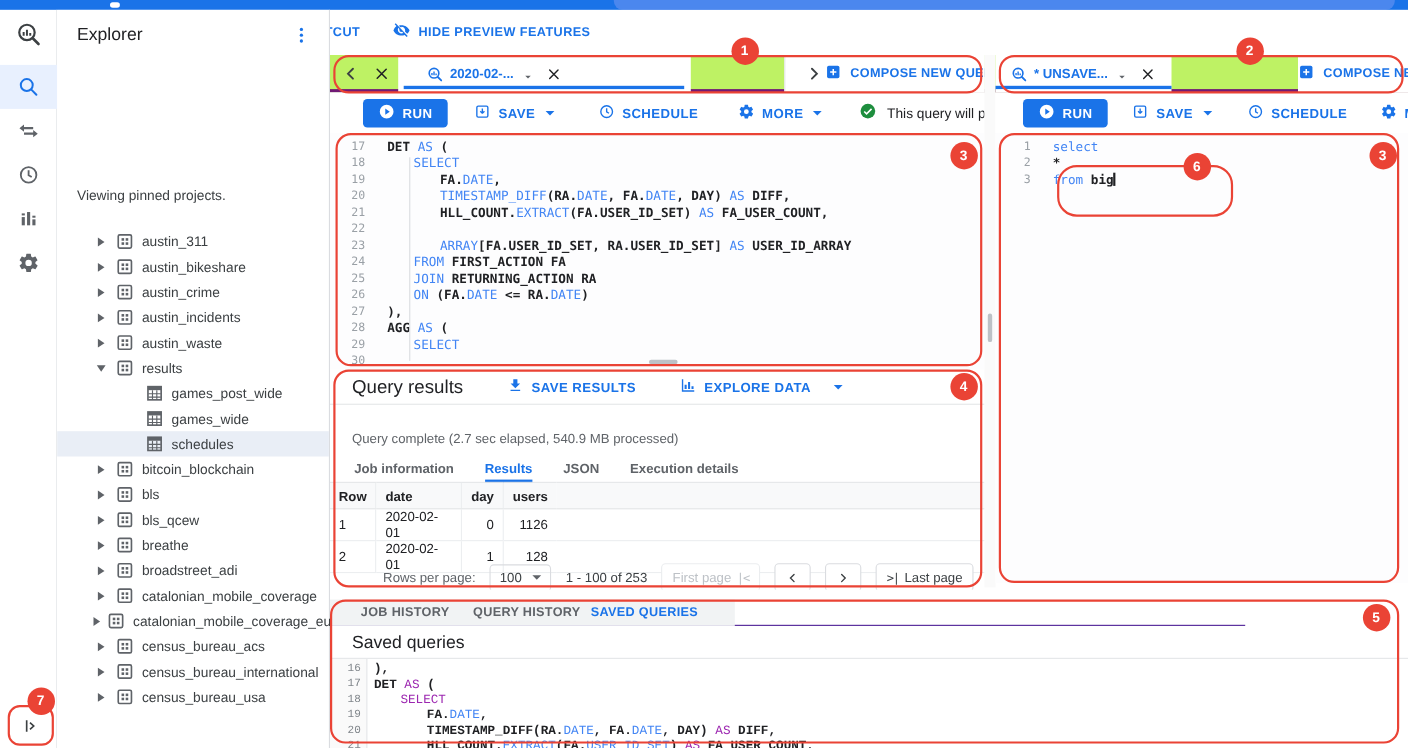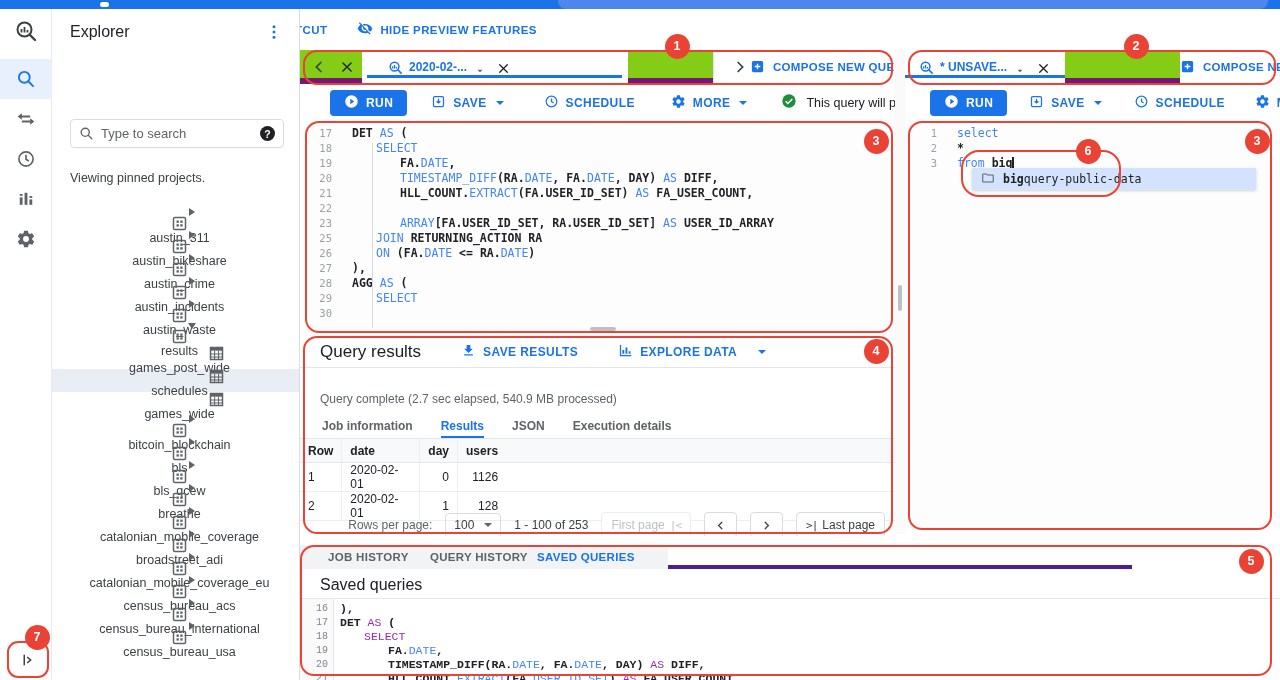--- a/index.html
+++ b/index.html
@@ -29,31 +29,31 @@
   .explorer { position:absolute; left:52px; top:9px; width:248px; height:671px; background:#fff; border-right:1px solid #dadce0; }
   .exp-head { display:flex; align-items:center; justify-content:space-between; padding:14px 16px 0 18px; }
   .exp-title { font-size:16px; color:#202124; }
   .kebab { color:#1a73e8; width:18px; height:18px; display:flex; align-items:center; justify-content:center; }
   .searchbox { position:absolute; left:18px; top:110px; width:214px; height:29px; border:1px solid #dadce0; border-radius:4px; display:flex; align-items:center; padding:0 8px; gap:7px; background:#fff; }
   .searchbox .mag { color:#5f6368; width:15px; height:15px; flex:none; }
   .searchbox .ph { color:#5f6368; font-size:13px; flex:1; }
   .helpdot { width:15px; height:15px; border-radius:50%; background:#202124; color:#fff; font-size:10.5px; font-weight:bold; display:flex; align-items:center; justify-content:center; flex:none; }
   .exp-caption { position:absolute; left:18px; top:162px; font-size:12.5px; color:#3c4043; }
   .tree { position:absolute; left:0; top:199px; width:247px; }
-  .trow { height:23px; display:flex; align-items:center; font-size:12.5px; color:#3c4043; cursor:pointer;flex-direction:column; }
+  .trow { height:23px; display:flex; align-items:center; font-size:12.5px; color:#3c4043; cursor:pointer; }
   .trow.sel { background:#e9eef6; }
   .tw-exp { width:14px; margin-left:33px; display:flex; justify-content:center; }
   .caret-r { width:0; height:0; border-left:6px solid #5f6368; border-top:4.5px solid transparent; border-bottom:4.5px solid transparent; }
   .caret-d { width:0; height:0; border-top:6px solid #5f6368; border-left:4.5px solid transparent; border-right:4.5px solid transparent; }
   .tw-ico { width:15px; height:15px; margin-left:7px; flex:none; }
   .trow.child .tw-ico { margin-left:81px; }
   .trow .tl { margin-left:8px; white-space:nowrap; }
 
   
-  .tabstrip { position:absolute; top:50px; height:34px; background:#84cc16; border-bottom:6px solid #701a75; }
+  .tabstrip { position:absolute; top:50px; height:34px; background:#bef264; border-bottom:3px solid #701a75; }
   .tabstrip .navbtn { position:absolute; top:8px; width:18px; height:18px; color:#3c4043; }
   .etab { position:absolute; top:0; height:34px; background:#fff; display:flex; align-items:center; }
   .etab .bq { width:15px; height:15px; color:#1a73e8; flex:none; }
   .etab .tname { font-size:12px; font-weight:bold; margin-left:6px; }
   .etab .cd { margin-left:8px; color:#5f6368; width:10px; height:10px; }
   .etab .tx { margin-left:12px; width:13px; height:13px; color:#202124; }
   .tab-underline { position:absolute; bottom:0; height:3px; background:#1a73e8; }
   .compose { position:absolute; top:0; height:34px; background:#fff; display:flex; align-items:center; gap:8px; color:#1a73e8; font-size:11.5px; font-weight:bold; letter-spacing:.3px; white-space:nowrap; overflow:hidden; }
   .compose svg { width:15px; height:15px; flex:none; }
 
@@ -106,21 +106,21 @@
   .pgbtn svg { width:13px; height:13px; }
   .barglyph { font-family:"DejaVu Sans Mono",monospace; font-size:11px; letter-spacing:-1px; }
 
   
   .vsplit { position:absolute; left:895px; top:50px; width:10px; height:484px; background:#fafafa; }
   .pill-v { position:absolute; left:898px; top:285px; width:4px; height:26px; background:#bdc1c6; border-radius:2px; }
   .pill-h { position:absolute; width:26px; height:4px; background:#bdc1c6; border-radius:2px; }
 
   
   .bpanel { position:absolute; left:300px; top:536px; width:980px; height:144px; background:#fff; }
-  .btabs { position:absolute; left:0; top:9px; width:832px; height:24px; border-bottom:4px solid #4c1d95; }
+  .btabs { position:absolute; left:0; top:9px; width:832px; height:24px; border-bottom:1px solid #4c1d95; }
   .btabs-bg { position:absolute; left:0; top:0; width:368px; height:24px; background:#f1f3f4; }
   .btab { position:absolute; top:0; height:24px; display:flex; align-items:center; font-size:11.5px; font-weight:bold; letter-spacing:.3px; color:#5f6368; cursor:pointer; }
   .btab.active { color:#1a73e8; }
   .bheading { position:absolute; left:20px; top:40px; font-size:16px; color:#202124; }
   .bcode { position:absolute; left:0; top:62px; width:980px; height:82px; border-top:1px solid #e4e6e8; overflow:hidden; font-family:"Liberation Mono",monospace; font-size:11.5px; padding-top:3px; }
   .bcode .gutter-bg { position:absolute; left:0; top:0; width:34px; height:82px; background:#fafafa; border-right:1px solid #e4e6e8; }
   .bcode .cl { height:14px; line-height:14px; position:relative; }
   .bcode .ln { width:28px; font-size:10px; color:#80868b; }
   .bcode .ct { margin-left:12px; }
   .bcode .tok-d { font-weight:bold; }
@@ -212,28 +212,20 @@
     <div class="exp-head">
       <span class="exp-title">Explorer</span>
       <span class="kebab">
           <svg viewBox="0 0 24 24" width="100%" height="100%" fill="currentColor" xmlns="http://www.w3.org/2000/svg">
             <circle cx="12" cy="5" r="2"></circle>
             <circle cx="12" cy="12" r="2"></circle>
             <circle cx="12" cy="19" r="2"></circle>
           </svg>
         </span>
     </div>
-    <div class="searchbox">
-      <span class="mag"><svg viewBox="0 0 24 24" width="100%" height="100%" fill="currentColor" xmlns="http://www.w3.org/2000/svg">
-            <circle cx="10" cy="10" r="6.5" fill="none" stroke="currentColor" stroke-width="2.2"></circle>
-            <path d="M15 15l5.5 5.5" stroke="currentColor" stroke-width="2.2" stroke-linecap="round" fill="none"></path>
-          </svg></span>
-      <span class="ph">Type to search</span>
-      <span class="helpdot">?</span>
-    </div>
     <div class="exp-caption">Viewing pinned projects.</div>
     <div class="tree">
         <div class="trow">
           <span class="tw-exp">
             <span class="caret-r"></span>
           </span>
           <span class="tw-ico"><svg viewBox="0 0 16 16" width="100%" height="100%" fill="currentColor" xmlns="http://www.w3.org/2000/svg">
               <rect x="1.6" y="1.6" width="12.8" height="12.8" rx="1.4" fill="none" stroke="#5f6368" stroke-width="1.6"></rect>
               <rect x="4.8" y="4.8" width="2.5" height="2.5" fill="#5f6368"></rect>
               <rect x="8.8" y="4.8" width="2.5" height="2.5" fill="#5f6368"></rect>
@@ -308,35 +300,35 @@
           <span class="tl">results</span>
         </div>
         <div class="trow child">
           <span class="tw-ico"><svg viewBox="0 0 16 16" width="100%" height="100%" fill="currentColor" xmlns="http://www.w3.org/2000/svg">
               <rect x="1.6" y="1.6" width="12.8" height="12.8" fill="none" stroke="#5f6368" stroke-width="1.6"></rect>
               <rect x="1.6" y="1.6" width="12.8" height="3.4" fill="#5f6368"></rect>
               <path d="M2 8.5h12M2 11.8h12M6 5v9.4M10.2 5v9.4" stroke="#5f6368" stroke-width="1.1" fill="none"></path>
             </svg></span>
           <span class="tl">games_post_wide</span>
         </div>
-        <div class="trow child sel">
+        <div class="trow child">
           <span class="tw-ico"><svg viewBox="0 0 16 16" width="100%" height="100%" fill="currentColor" xmlns="http://www.w3.org/2000/svg">
               <rect x="1.6" y="1.6" width="12.8" height="12.8" fill="none" stroke="#5f6368" stroke-width="1.6"></rect>
               <rect x="1.6" y="1.6" width="12.8" height="3.4" fill="#5f6368"></rect>
               <path d="M2 8.5h12M2 11.8h12M6 5v9.4M10.2 5v9.4" stroke="#5f6368" stroke-width="1.1" fill="none"></path>
             </svg></span>
-          <span class="tl">schedules</span>
-        </div>
-        <div class="trow child">
+          <span class="tl">games_wide</span>
+        </div>
+        <div class="trow child sel">
           <span class="tw-ico"><svg viewBox="0 0 16 16" width="100%" height="100%" fill="currentColor" xmlns="http://www.w3.org/2000/svg">
               <rect x="1.6" y="1.6" width="12.8" height="12.8" fill="none" stroke="#5f6368" stroke-width="1.6"></rect>
               <rect x="1.6" y="1.6" width="12.8" height="3.4" fill="#5f6368"></rect>
               <path d="M2 8.5h12M2 11.8h12M6 5v9.4M10.2 5v9.4" stroke="#5f6368" stroke-width="1.1" fill="none"></path>
             </svg></span>
-          <span class="tl">games_wide</span>
+          <span class="tl">schedules</span>
         </div>
         <div class="trow">
           <span class="tw-exp">
             <span class="caret-r"></span>
           </span>
           <span class="tw-ico"><svg viewBox="0 0 16 16" width="100%" height="100%" fill="currentColor" xmlns="http://www.w3.org/2000/svg">
               <rect x="1.6" y="1.6" width="12.8" height="12.8" rx="1.4" fill="none" stroke="#5f6368" stroke-width="1.6"></rect>
               <rect x="4.8" y="4.8" width="2.5" height="2.5" fill="#5f6368"></rect>
               <rect x="8.8" y="4.8" width="2.5" height="2.5" fill="#5f6368"></rect>
               <rect x="4.8" y="8.8" width="2.5" height="2.5" fill="#5f6368"></rect>
@@ -387,34 +379,34 @@
           <span class="tw-exp">
             <span class="caret-r"></span>
           </span>
           <span class="tw-ico"><svg viewBox="0 0 16 16" width="100%" height="100%" fill="currentColor" xmlns="http://www.w3.org/2000/svg">
               <rect x="1.6" y="1.6" width="12.8" height="12.8" rx="1.4" fill="none" stroke="#5f6368" stroke-width="1.6"></rect>
               <rect x="4.8" y="4.8" width="2.5" height="2.5" fill="#5f6368"></rect>
               <rect x="8.8" y="4.8" width="2.5" height="2.5" fill="#5f6368"></rect>
               <rect x="4.8" y="8.8" width="2.5" height="2.5" fill="#5f6368"></rect>
               <rect x="8.8" y="8.8" width="2.5" height="2.5" fill="#5f6368"></rect>
             </svg></span>
+          <span class="tl">broadstreet_adi</span>
+        </div>
+        <div class="trow">
+          <span class="tw-exp">
+            <span class="caret-r"></span>
+          </span>
+          <span class="tw-ico"><svg viewBox="0 0 16 16" width="100%" height="100%" fill="currentColor" xmlns="http://www.w3.org/2000/svg">
+              <rect x="1.6" y="1.6" width="12.8" height="12.8" rx="1.4" fill="none" stroke="#5f6368" stroke-width="1.6"></rect>
+              <rect x="4.8" y="4.8" width="2.5" height="2.5" fill="#5f6368"></rect>
+              <rect x="8.8" y="4.8" width="2.5" height="2.5" fill="#5f6368"></rect>
+              <rect x="4.8" y="8.8" width="2.5" height="2.5" fill="#5f6368"></rect>
+              <rect x="8.8" y="8.8" width="2.5" height="2.5" fill="#5f6368"></rect>
+            </svg></span>
           <span class="tl">catalonian_mobile_coverage</span>
-        </div>
-        <div class="trow">
-          <span class="tw-exp">
-            <span class="caret-r"></span>
-          </span>
-          <span class="tw-ico"><svg viewBox="0 0 16 16" width="100%" height="100%" fill="currentColor" xmlns="http://www.w3.org/2000/svg">
-              <rect x="1.6" y="1.6" width="12.8" height="12.8" rx="1.4" fill="none" stroke="#5f6368" stroke-width="1.6"></rect>
-              <rect x="4.8" y="4.8" width="2.5" height="2.5" fill="#5f6368"></rect>
-              <rect x="8.8" y="4.8" width="2.5" height="2.5" fill="#5f6368"></rect>
-              <rect x="4.8" y="8.8" width="2.5" height="2.5" fill="#5f6368"></rect>
-              <rect x="8.8" y="8.8" width="2.5" height="2.5" fill="#5f6368"></rect>
-            </svg></span>
-          <span class="tl">broadstreet_adi</span>
         </div>
         <div class="trow">
           <span class="tw-exp">
             <span class="caret-r"></span>
           </span>
           <span class="tw-ico"><svg viewBox="0 0 16 16" width="100%" height="100%" fill="currentColor" xmlns="http://www.w3.org/2000/svg">
               <rect x="1.6" y="1.6" width="12.8" height="12.8" rx="1.4" fill="none" stroke="#5f6368" stroke-width="1.6"></rect>
               <rect x="4.8" y="4.8" width="2.5" height="2.5" fill="#5f6368"></rect>
               <rect x="8.8" y="4.8" width="2.5" height="2.5" fill="#5f6368"></rect>
               <rect x="4.8" y="8.8" width="2.5" height="2.5" fill="#5f6368"></rect>
@@ -539,20 +531,21 @@
   </div>
 
   <div class="code" style="left:300px; top:121px; width:595px; height:215px;">
       <div class="cl"><span class="ln">17</span><span class="ct" style="padding-left: 0px;"><span class="tok-d">DET </span><span class="tok-k">AS</span><span class="tok-d"> (</span></span></div>
       <div class="cl"><span class="ln">18</span><span class="ct" style="padding-left: 24px;"><span class="tok-k">SELECT</span></span></div>
       <div class="cl"><span class="ln">19</span><span class="ct" style="padding-left: 48px;"><span class="tok-d">FA.</span><span class="tok-k">DATE</span><span class="tok-d">,</span></span></div>
       <div class="cl"><span class="ln">20</span><span class="ct" style="padding-left: 48px;"><span class="tok-k">TIMESTAMP_DIFF</span><span class="tok-d">(RA.</span><span class="tok-k">DATE</span><span class="tok-d">, FA.</span><span class="tok-k">DATE</span><span class="tok-d">, DAY) </span><span class="tok-k">AS</span><span class="tok-d"> DIFF,</span></span></div>
       <div class="cl"><span class="ln">21</span><span class="ct" style="padding-left: 48px;"><span class="tok-d">HLL_COUNT.</span><span class="tok-k">EXTRACT</span><span class="tok-d">(FA.USER_ID_SET) </span><span class="tok-k">AS</span><span class="tok-d"> FA_USER_COUNT,</span></span></div>
       <div class="cl"><span class="ln">22</span></div>
       <div class="cl"><span class="ln">23</span><span class="ct" style="padding-left: 48px;"><span class="tok-k">ARRAY</span><span class="tok-d">[FA.USER_ID_SET, RA.USER_ID_SET] </span><span class="tok-k">AS</span><span class="tok-d"> USER_ID_ARRAY</span></span></div>
+      <div class="cl"><span class="ln">24</span><span class="ct" style="padding-left: 24px;"><span class="tok-k">FROM</span><span class="tok-d"> FIRST_ACTION FA</span></span></div>
       <div class="cl"><span class="ln">25</span><span class="ct" style="padding-left: 24px;"><span class="tok-k">JOIN</span><span class="tok-d"> RETURNING_ACTION RA</span></span></div>
       <div class="cl"><span class="ln">26</span><span class="ct" style="padding-left: 24px;"><span class="tok-k">ON</span><span class="tok-d"> (FA.</span><span class="tok-k">DATE</span><span class="tok-d"> &lt;= RA.</span><span class="tok-k">DATE</span><span class="tok-d">)</span></span></div>
       <div class="cl"><span class="ln">27</span><span class="ct" style="padding-left: 0px;"><span class="tok-d">),</span></span></div>
       <div class="cl"><span class="ln">28</span><span class="ct" style="padding-left: 0px;"><span class="tok-d">AGG </span><span class="tok-k">AS</span><span class="tok-d"> (</span></span></div>
       <div class="cl"><span class="ln">29</span><span class="ct" style="padding-left: 24px;"><span class="tok-k">SELECT</span></span></div>
       <div class="cl"><span class="ln">30</span><span class="ct" style="padding-left: 48px; margin-top: 28px;"><span class="tok-d">DET.</span><span class="tok-k">DATE</span></span></div>
     </div>
   <div class="indent-guide" style="left:372px; top:143px; height:185px;"></div>
   <div class="pill-h" style="left:590px; top:327px;"></div>
 
@@ -692,26 +685,20 @@
       <span>MORE</span>
     </div>
   </div>
 
   <div class="code" style="left:905px; top:121px; width:375px; height:409px;">
       <div class="cl"><span class="ln">1</span><span class="ct" style="padding-left: 0px;"><span class="tok-k">select</span></span></div>
       <div class="cl"><span class="ln">2</span><span class="ct" style="padding-left: 0px;"><span class="tok-d">*</span></span></div>
       <div class="cl"><span class="ln">3</span><span class="ct" style="padding-left: 0px;"><span class="tok-k">from</span><span class="tok-d"> </span><span class="tok-d">big</span><span class="cursor"></span></span></div>
     </div>
 
-  <div class="autocomplete">
-    <span><svg viewBox="0 0 24 24" width="100%" height="100%" fill="currentColor" xmlns="http://www.w3.org/2000/svg">
-          <path d="M3 6a1 1 0 0 1 1-1h5l2 2h9a1 1 0 0 1 1 1v10a1 1 0 0 1-1 1H4a1 1 0 0 1-1-1V6z" fill="none" stroke="currentColor" stroke-width="1.8"></path>
-        </svg></span>
-    <span><b>big</b><span>query-public-data</span></span>
-  </div>
 
   <div class="pill-h" style="left:808px; top:541px;"></div>
   <div class="bpanel">
     <div class="btabs">
       <div class="btabs-bg"></div>
       <div class="btab" style="left:28px;">JOB HISTORY</div>
       <div class="btab" style="left:130px;">QUERY HISTORY</div>
       <div class="btab active" style="left:237px;">SAVED QUERIES</div>
     </div>
     <div class="bheading">Saved queries</div>

